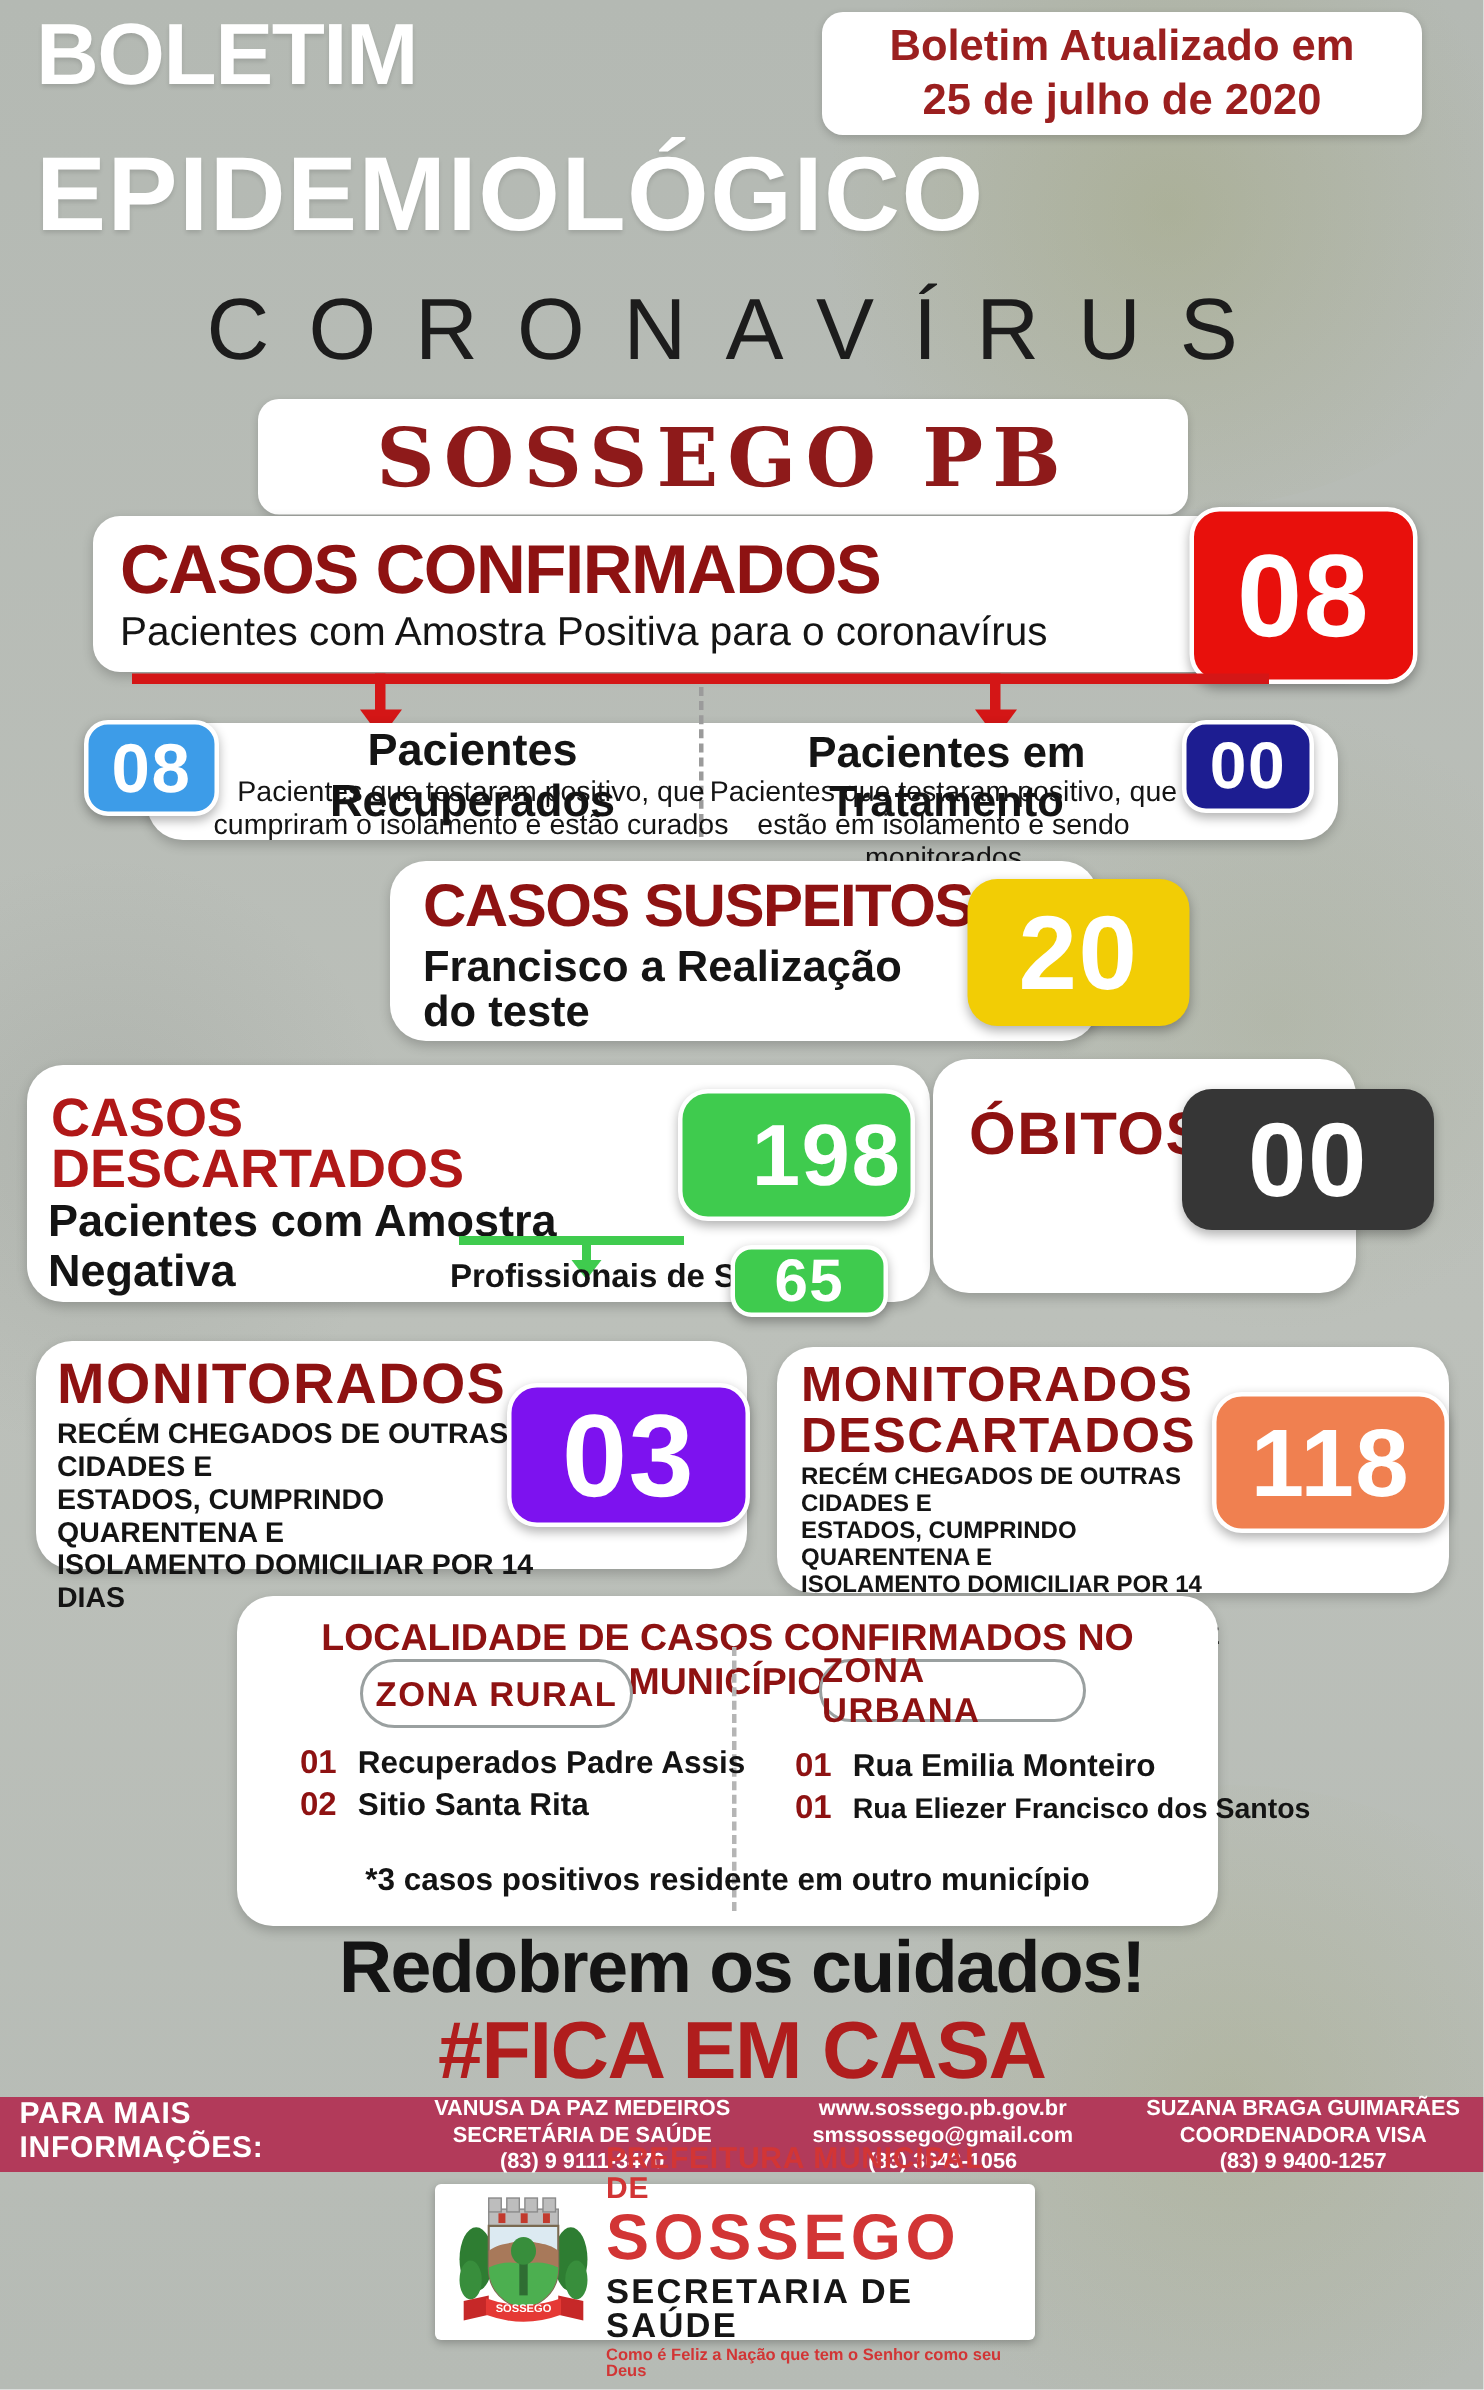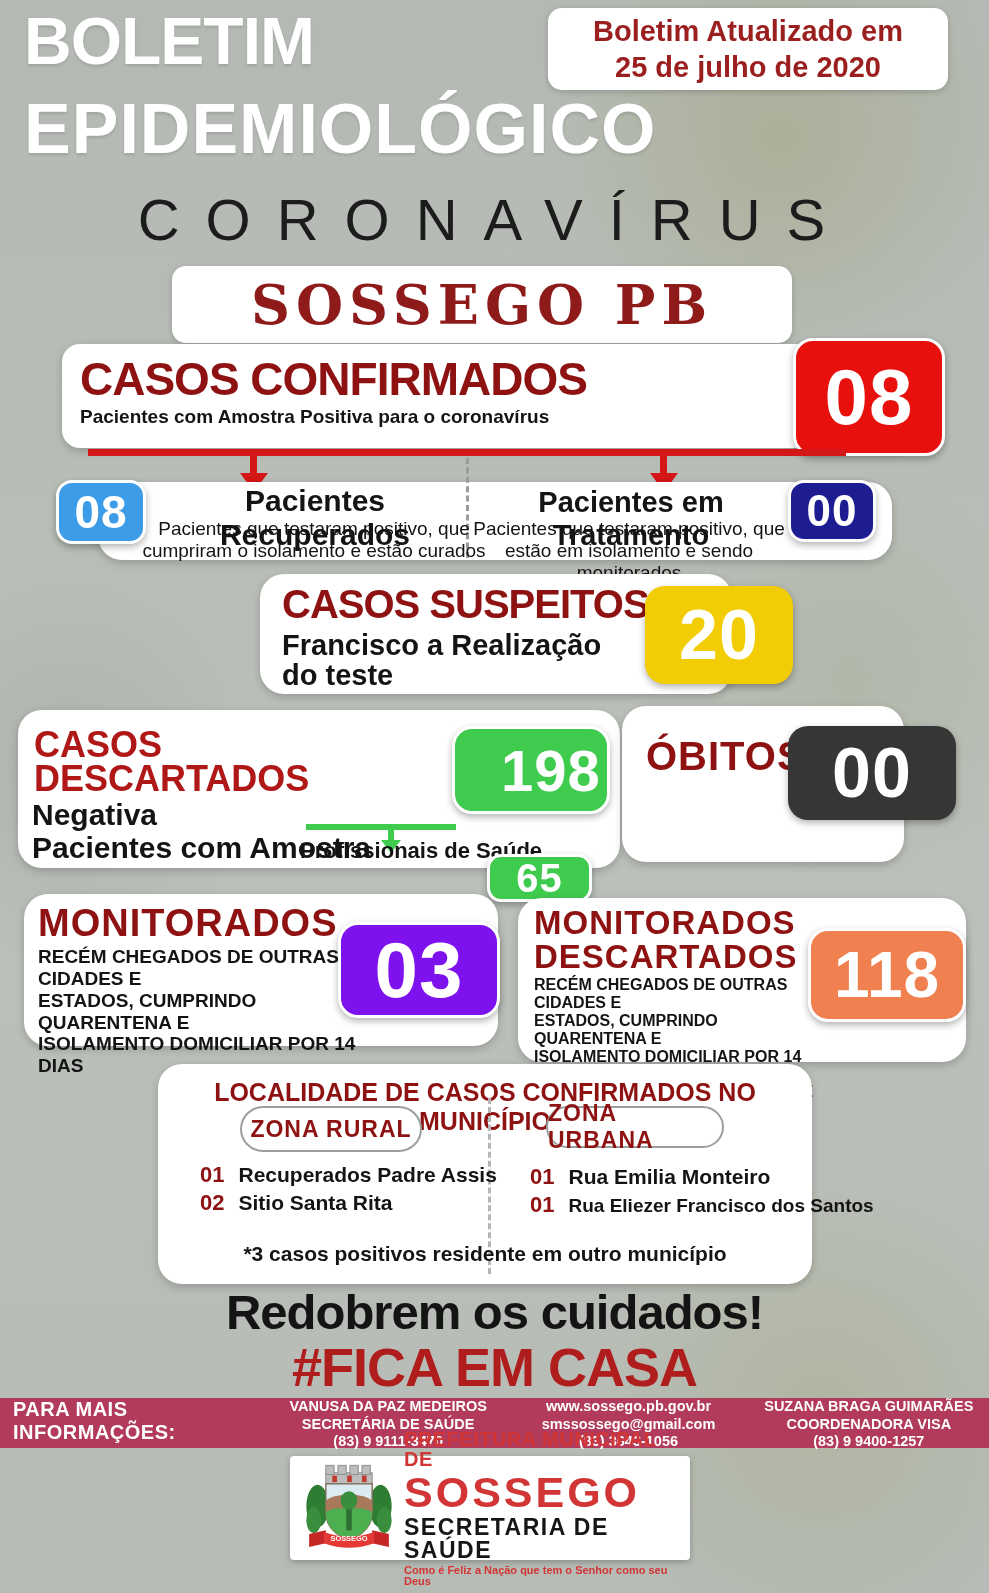--- a/index.html
+++ b/index.html
@@ -72,34 +72,34 @@
 </style>
 </head>
 <body>
 
 <div class="page">
   <div class="blob b1"></div>
   <div class="blob b2"></div>
   <div class="blob b3"></div>
   <div class="blob b4"></div>
 
-  <div class="hdr-title" style="left:24px; top:8px; font-size:66px;">BOLETIM</div>
+  <div class="hdr-title" style="left:24px; top:8px; font-size:58px;">BOLETIM</div>
   <div class="hdr-title" style="left:24px; top:94px; font-size:70px; letter-spacing:1px;">EPIDEMIOLÓGICO</div>
   <div class="date-badge">
     <span>Boletim Atualizado em</span>
     <span>25 de julho de 2020</span>
   </div>
   <div class="corona">CORONAVÍRUS</div>
   <div class="city-box">
     <span>SOSSEGO  PB</span>
   </div>
 
   <div class="panel" style="left:62px; top:344px; width:848px; height:104px; border-radius:18px;">
     <div class="red-title" style="position:absolute; left:18px; top:8px; font-size:46px; letter-spacing:-1px;">CASOS CONFIRMADOS</div>
-    <div class="blk" style="position:absolute; left:18px; top:62px; font-size:19px; font-weight:bold;">Pacientes com Amostra Positiva para o coronavírus</div>
+    <div class="blk" style="position:absolute; left:18px; top:62px; font-size:27px; font-weight:normal;">Pacientes com Amostra Positiva para o coronavírus</div>
   </div>
   <div class="numbox" style="left:793px; top:338px; width:152px; height:118px; background:#e8100c; font-size:78px;">08</div>
 
   <div class="red-line" style="left:88px; top:449px; width:758px; height:7px;"></div>
   <div class="red-line" style="left:250px; top:449px; width:7px; height:26px;"></div>
   <div class="arrow-head-red" style="left:240px; top:473px;"></div>
   <div class="red-line" style="left:660px; top:449px; width:7px; height:26px;"></div>
   <div class="arrow-head-red" style="left:650px; top:473px;"></div>
 
   <div class="panel" style="left:98px; top:482px; width:794px; height:78px;"></div>
@@ -125,30 +125,30 @@
     </div>
   </div>
   <div class="numbox" style="left:645px; top:586px; width:148px; height:98px; background:#f2cd05; font-size:70px; border:none;">20</div>
 
   <div class="panel" style="left:18px; top:710px; width:602px; height:158px;">
     <div class="red-title" style="position:absolute; left:16px; top:18px; font-size:36px; line-height:.95; color:#b01818;">
       <div>CASOS</div>
       <div>DESCARTADOS</div>
     </div>
     <div class="blk" style="position:absolute; left:14px; top:88px; font-size:30px; font-weight:900; line-height:1.1;">
+      <div>Pacientes com Amostra</div>
       <div>Negativa</div>
-      <div>Pacientes com Amostra</div>
     </div>
   </div>
   <div class="grn-line" style="left:306px; top:824px; width:150px; height:6px;"></div>
   <div class="grn-line" style="left:388px; top:824px; width:6px; height:16px;"></div>
   <div class="arrow-head-grn" style="left:381px; top:840px;"></div>
   <div class="numbox" style="left:452px; top:726px; width:158px; height:88px; background:#3fcb4e; font-size:58px;padding-left:40px;">198</div>
   <div class="blk" style="position:absolute; left:300px; top:838px; font-size:22px; font-weight:900;">Profissionais de Saúde</div>
-  <div class="numbox" style="left:487px; top:854px; width:105px; height:48px; background:#3fcb4e; font-size:40px; border-radius:14px;">65</div>
+  <div class="numbox" style="left:487px; top:830px; width:105px; height:48px; background:#3fcb4e; font-size:40px; border-radius:14px;">65</div>
 
   <div class="panel" style="left:622px; top:706px; width:282px; height:156px;">
     <div class="red-title" style="position:absolute; left:24px; top:28px; font-size:40px; letter-spacing:1px;">ÓBITOS</div>
   </div>
   <div class="numbox" style="left:788px; top:726px; width:168px; height:94px; background:#363636; font-size:70px; border:none;">00</div>
 
   <div class="panel" style="left:24px; top:894px; width:474px; height:152px;">
     <div class="red-title" style="position:absolute; left:14px; top:8px; font-size:38px; letter-spacing:1px;">MONITORADOS</div>
     <div class="blk" style="position:absolute; left:14px; top:52px; width:320px; font-size:19px; font-weight:900; line-height:1.15;">
       <div>RECÉM CHEGADOS DE OUTRAS CIDADES E</div>

